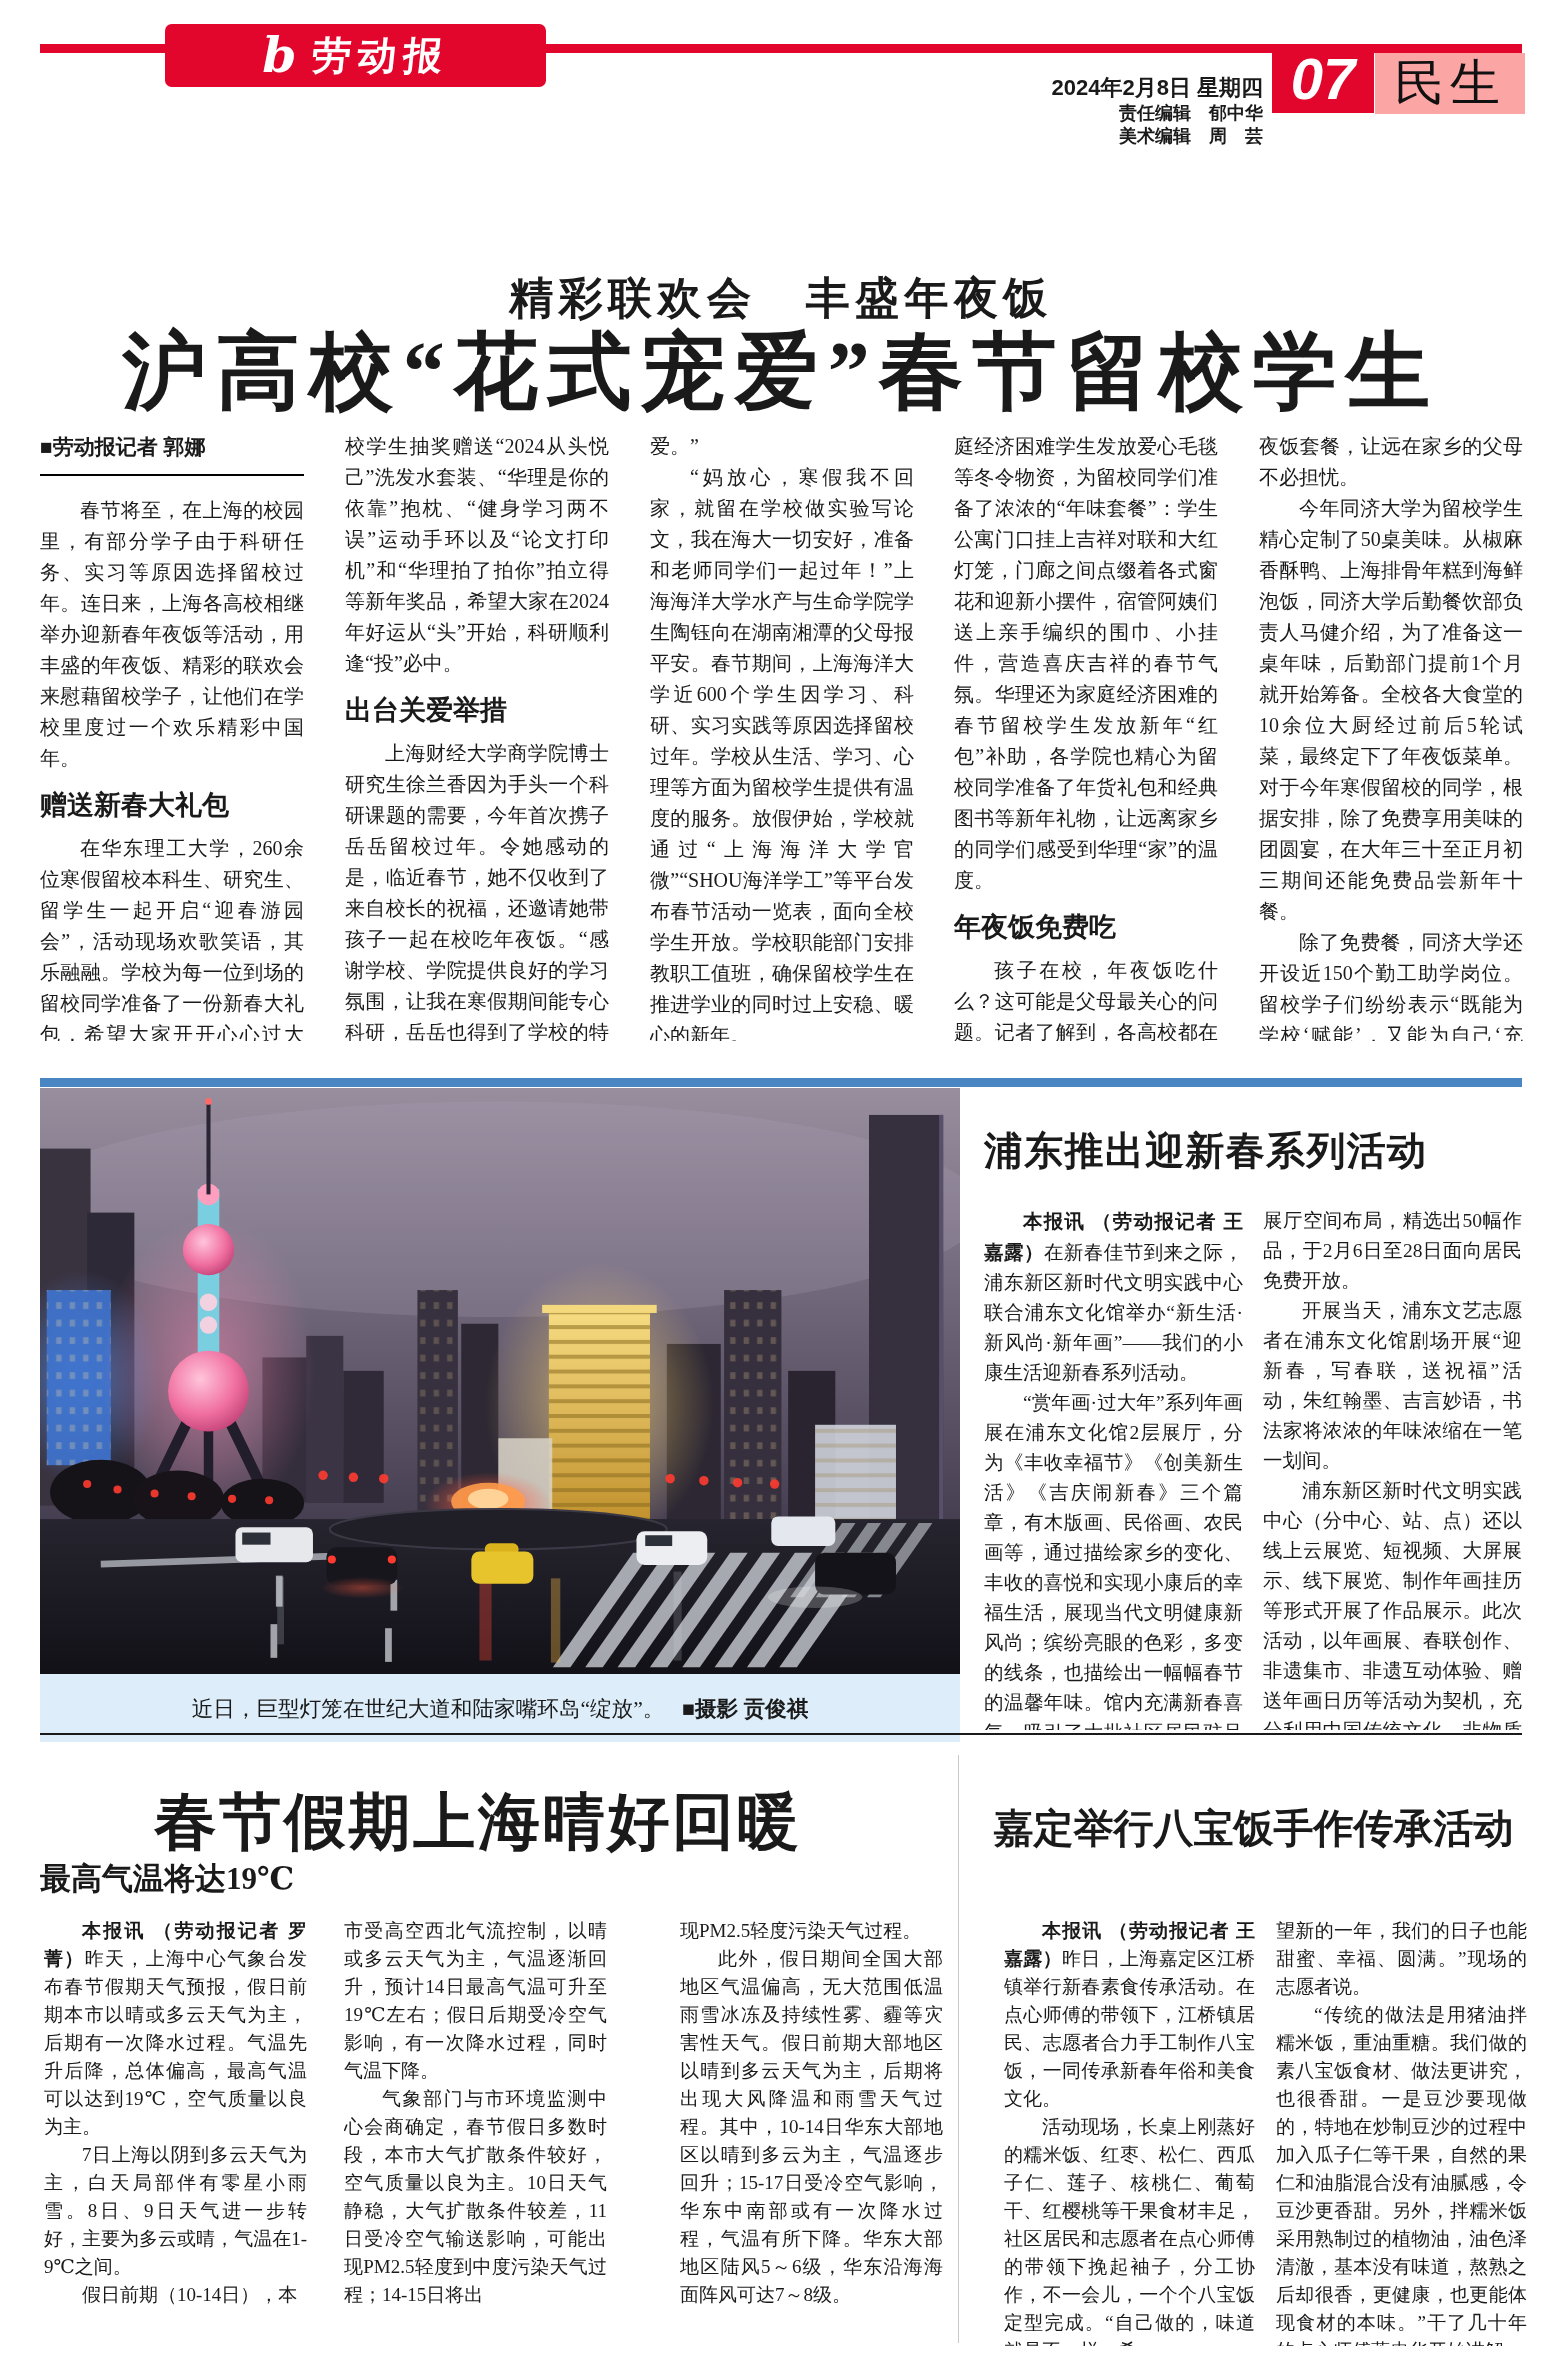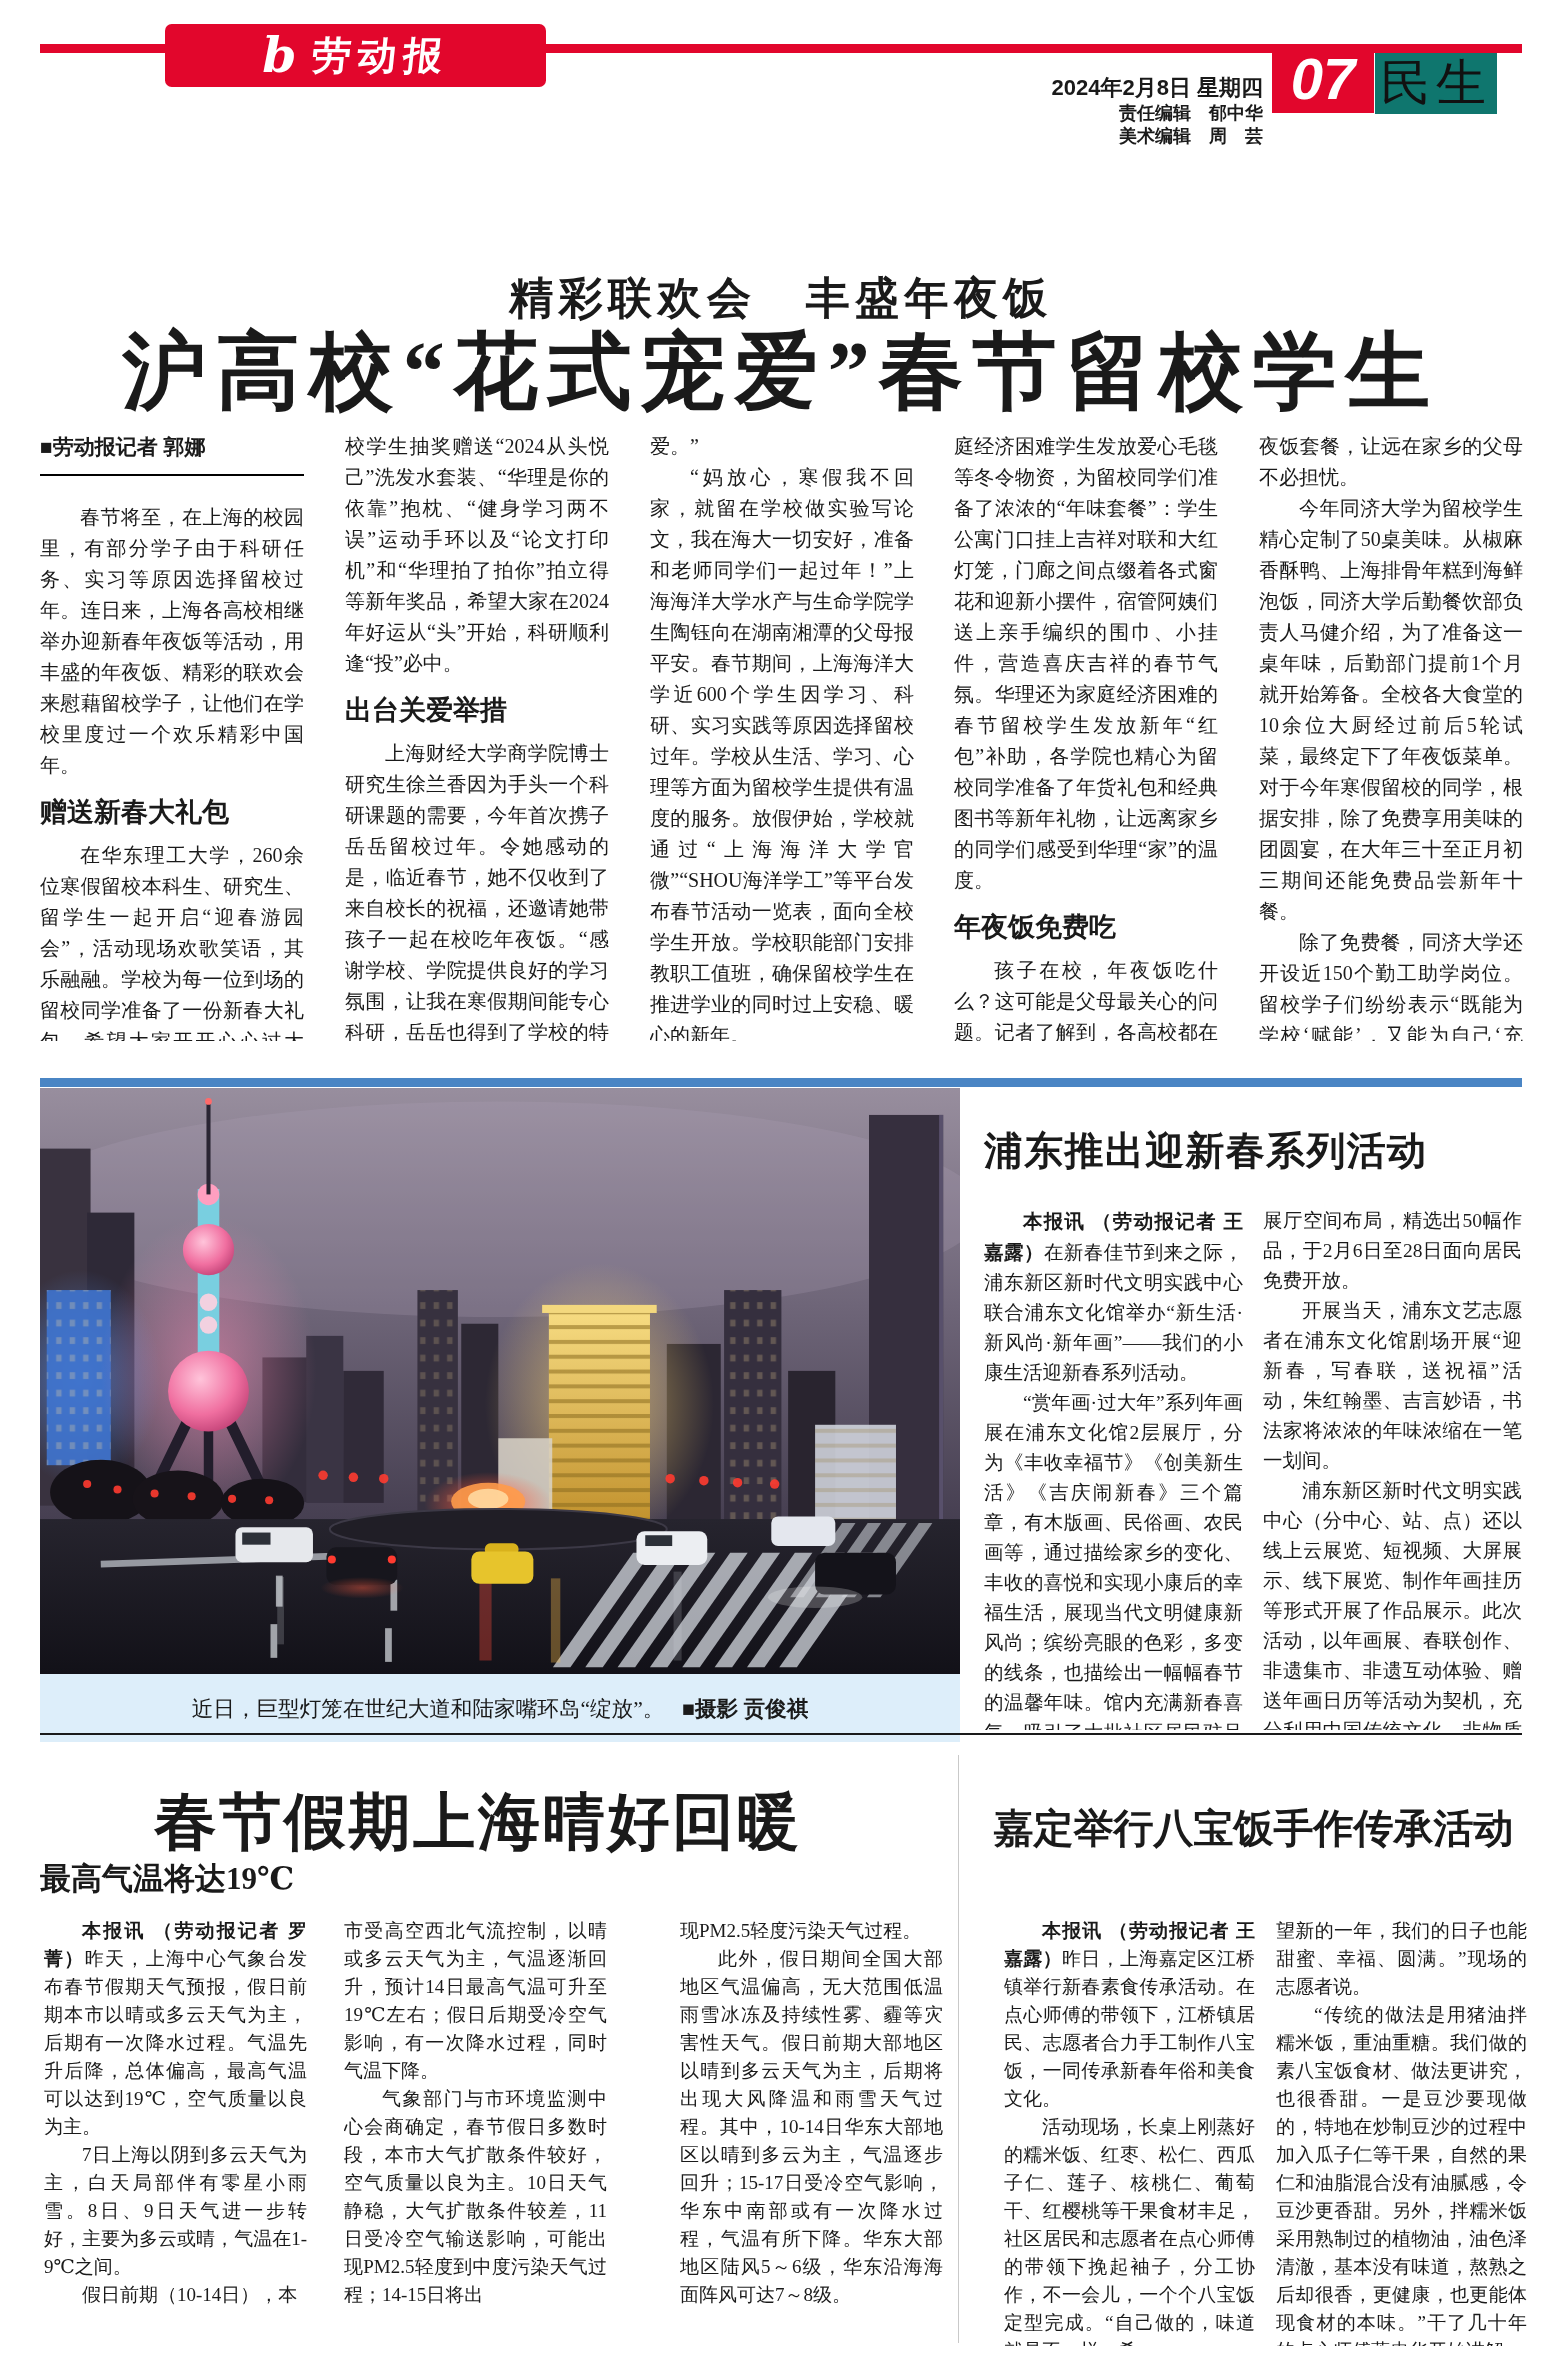--- a/index.html
+++ b/index.html
@@ -22,21 +22,21 @@
     font-family:"Liberation Sans","DejaVu Sans",sans-serif; line-height:1.15;
   }
   .date-line { font-size:22px; font-weight:700; }
   .editor-line { font-size:18px; font-weight:600; margin-top:2.7px; }
   .pageno-box {
     position:absolute; left:1272px; top:44px; width:102px; height:69px; background:#e2062c;
     display:flex; align-items:center; justify-content:center;
     color:#fff; font:italic 700 58px "Liberation Sans",sans-serif;
   }
   .section-box {
-    position:absolute; left:1375px; top:53px; width:122px; height:61px; background:#0f766e;
+    position:absolute; left:1375px; top:53px; width:150px; height:61px; background:#fca5a5;
     display:flex; align-items:center; justify-content:center;
     font-size:50px; letter-spacing:5.4px; color:#111;
   }
   
   .kicker {
     position:absolute; left:40px; top:261px; width:1482px; text-align:center;
     font-size:44px; font-weight:600; letter-spacing:5.4px; white-space:nowrap;margin-top:8px;
   }
   .main-title {
     position:absolute; left:40px; top:315px; width:1482px; text-align:center;
@@ -46,21 +46,21 @@
   .col { position:absolute; overflow:hidden; text-align:justify; }
   .lead-col { top:431px; width:264px; height:610px; font-size:20px; line-height:31px; }
   .col p { margin:0; text-indent:2em; }
   .col p.np { text-indent:0; }
   .subhead {
     font-family:"Liberation Sans","DejaVu Sans",sans-serif; font-weight:700;
     font-size:27px; text-align:left; margin:16px 0 12px; text-indent:0;
   }
   .byline {
     font-family:"Liberation Sans","DejaVu Sans",sans-serif; font-weight:700; font-size:21px;
-    padding-bottom:12px; border-bottom:2px solid #000; margin-bottom:26px; text-indent:0;
+    padding-bottom:12px; border-bottom:2px solid #000; margin-bottom:19px; text-indent:0;
   }
   .plead { font-family:"Liberation Sans","DejaVu Sans",sans-serif; font-weight:700; }
   
   .blue-bar { position:absolute; left:40px; top:1078px; width:1482px; height:9.4px; background:#4a85c4; }
   .photo { position:absolute; left:40px; top:1088px; width:920px; height:586px; display:block; }
   .caption-band {
     position:absolute; left:40px; top:1674px; width:920px; height:68px; background:#ddeefa;
     display:flex; align-items:center; justify-content:center; font-size:21.6px;
   }
   .caption-credit { margin-left:17.5px; font-weight:600; }

